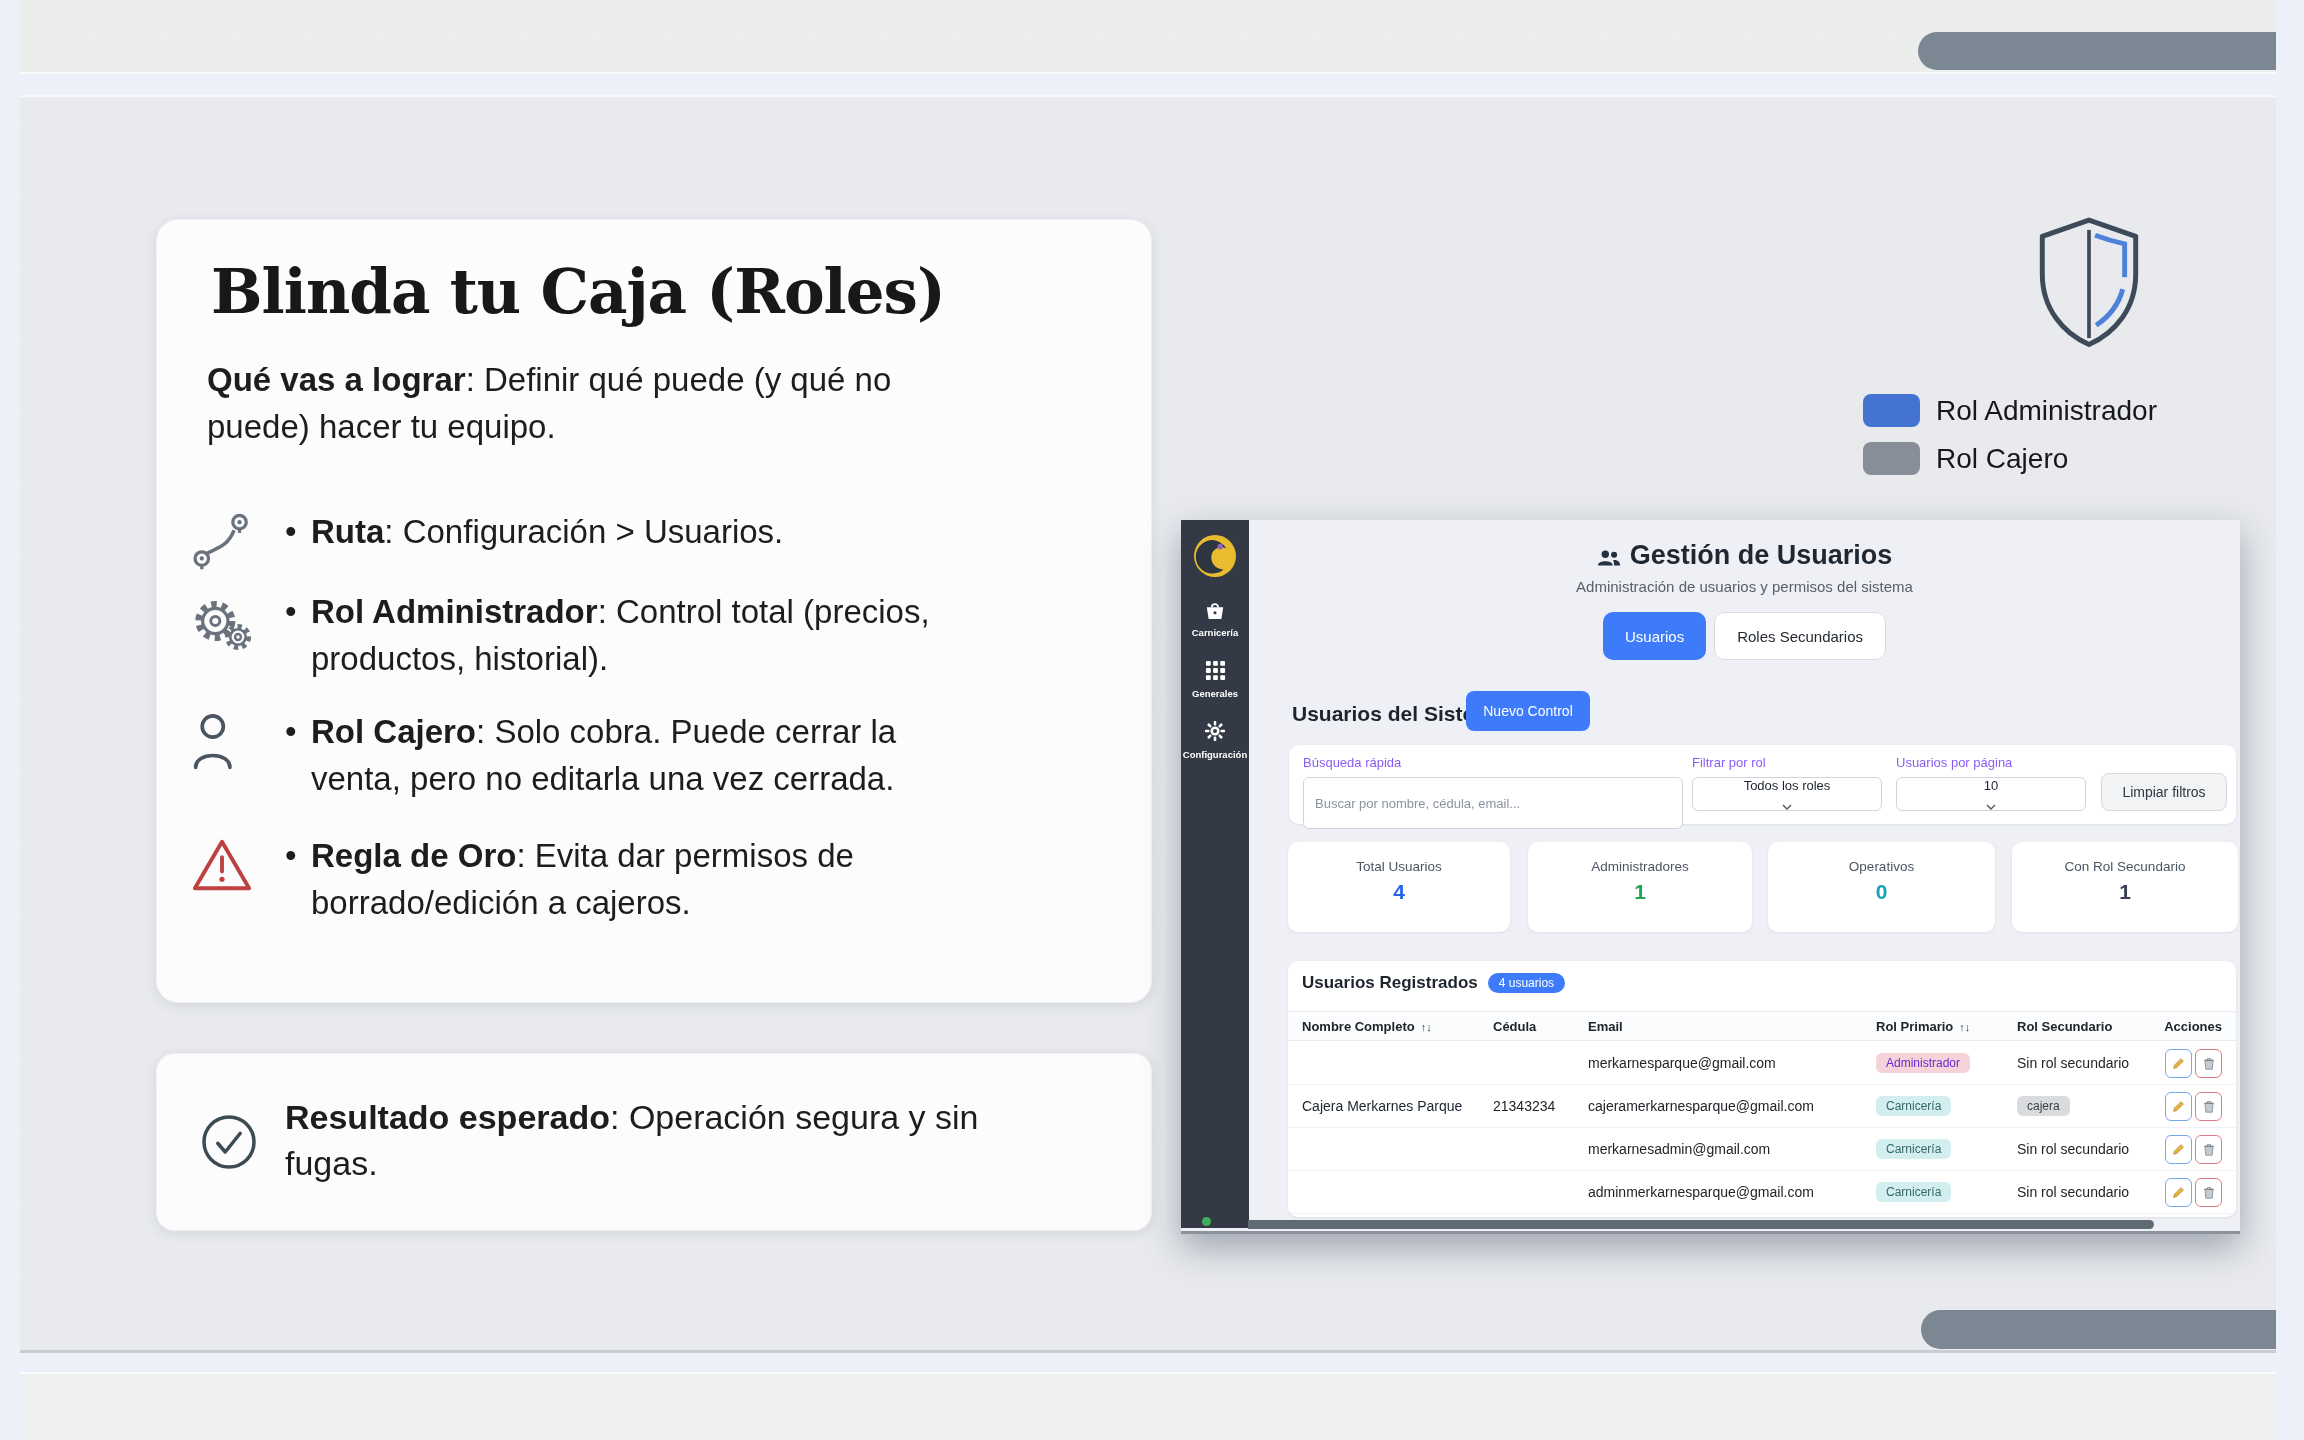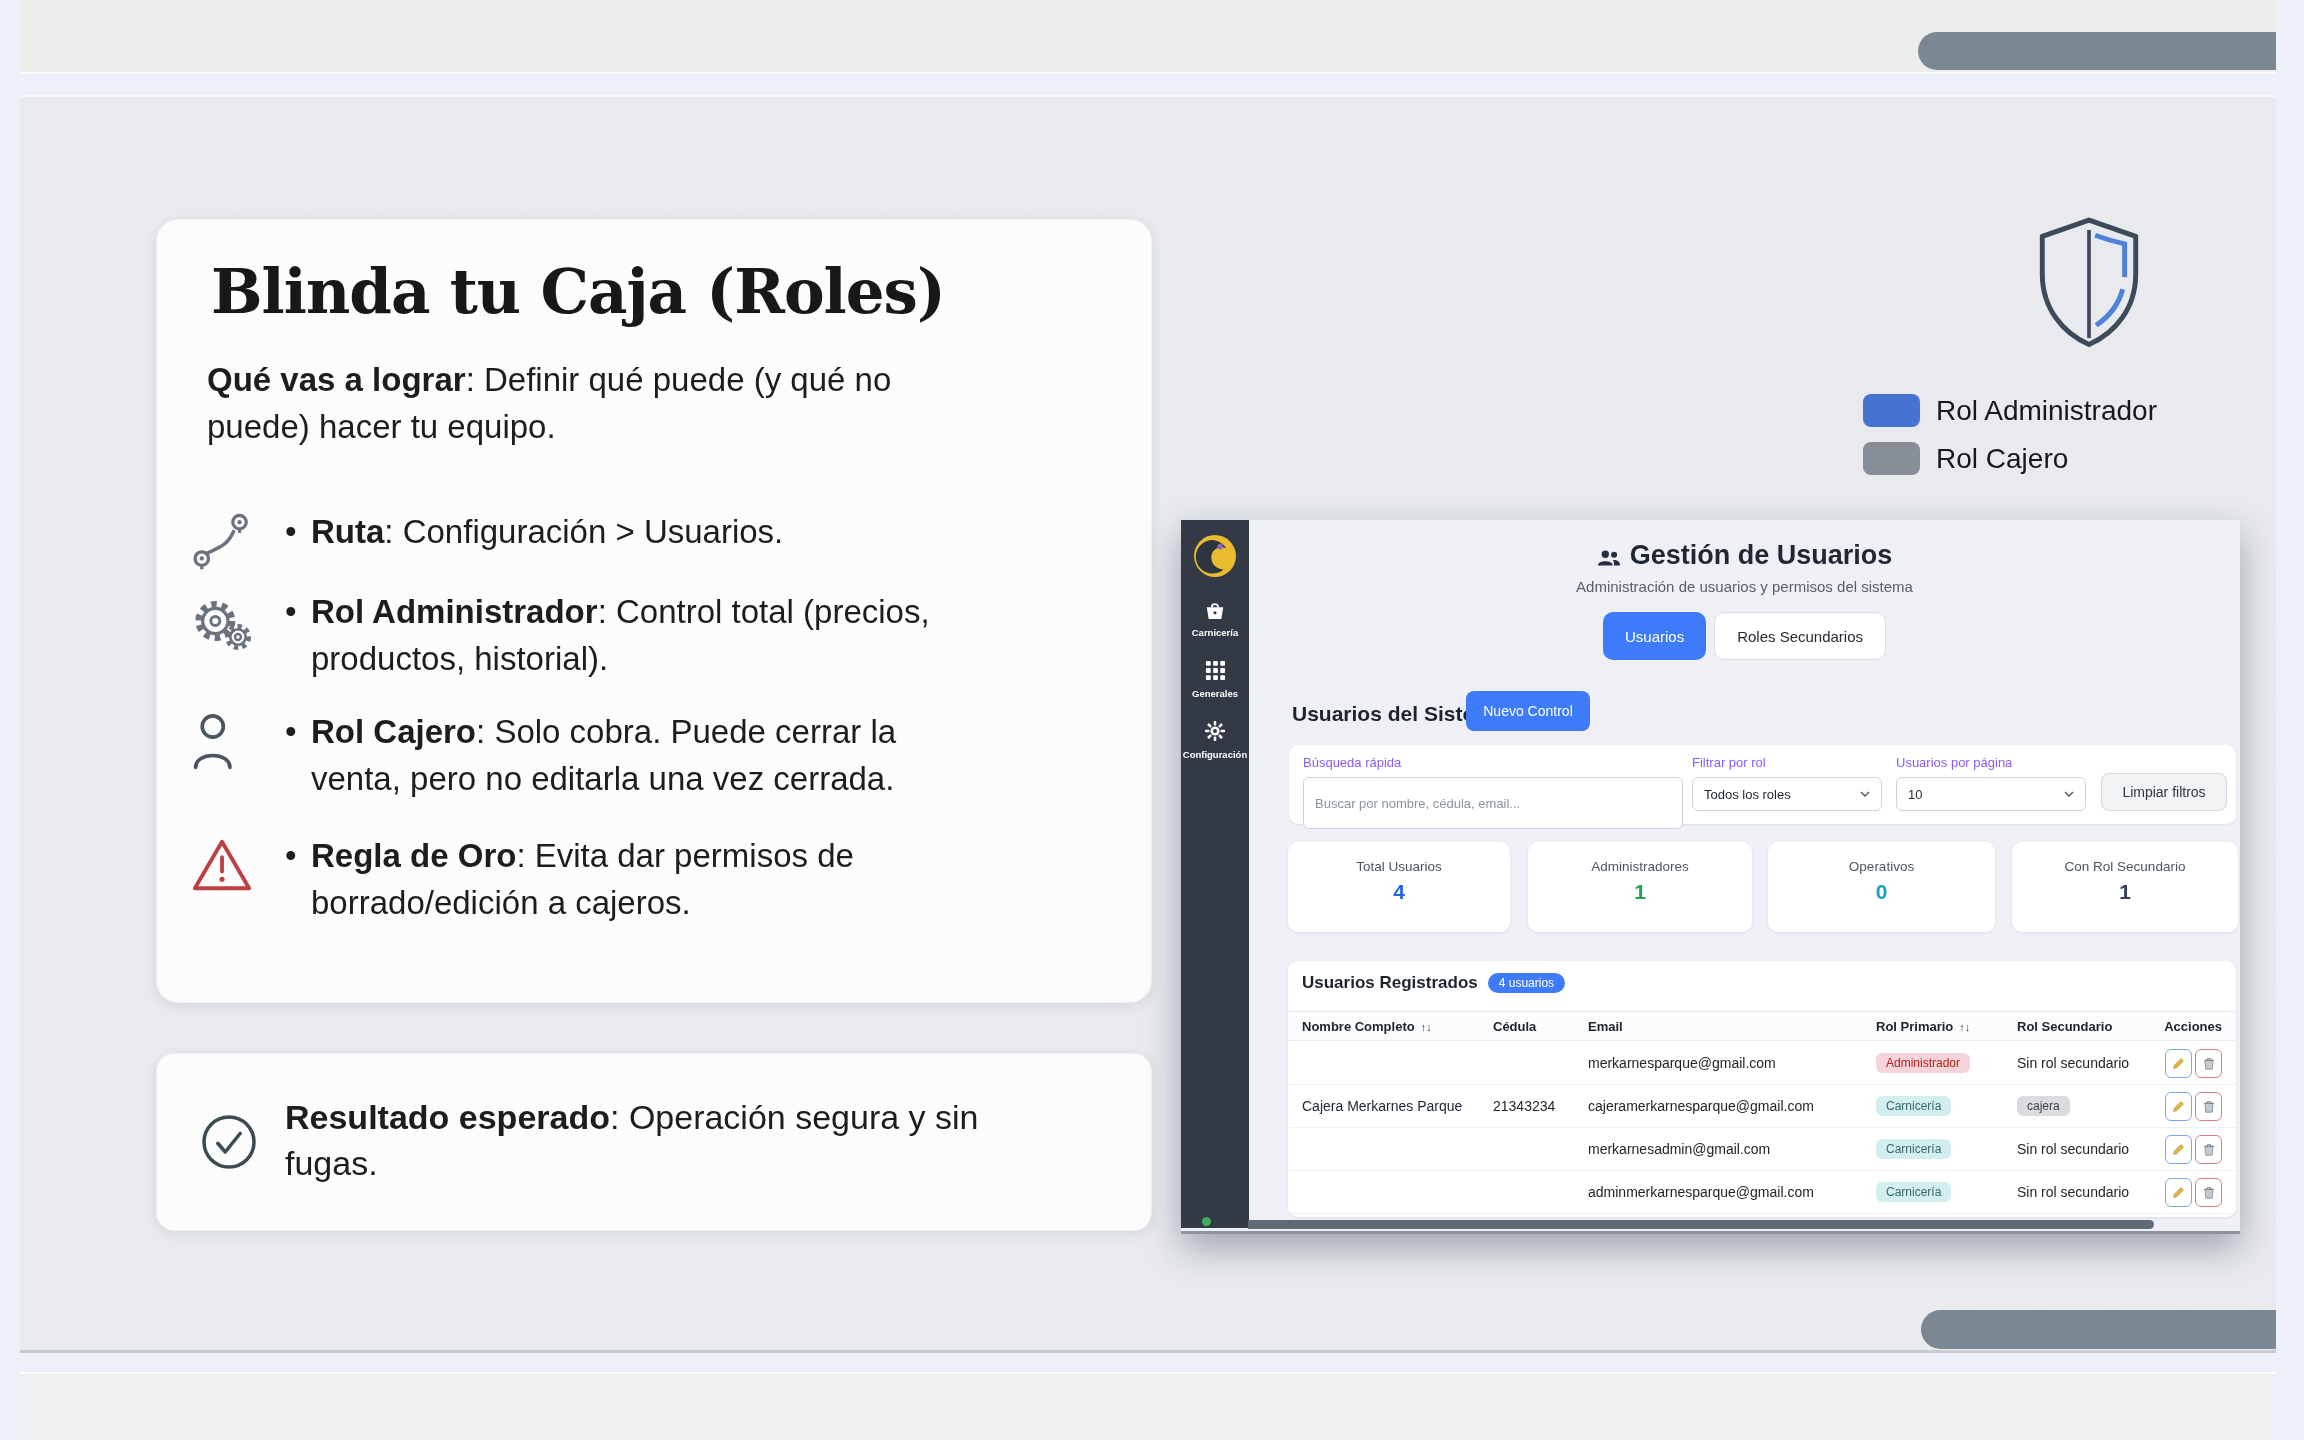--- a/index.html
+++ b/index.html
@@ -73,21 +73,21 @@
 
   #filter-card{position:absolute;left:108px;top:225px;width:947px;height:79px;background:#fff;
     border-radius:10px;box-shadow:0 1px 3px rgba(30,40,60,.08);}
   .flt-label{position:absolute;top:10px;font-size:13px;color:#8b5cf6;}
   #flt-search-input{position:absolute;left:14px;top:32px;width:380px;height:52px;box-sizing:border-box;
     border:1px solid #ced4da;border-radius:6px;font-size:13px;padding:0 11px;color:#40474f;
     font-family:inherit;background:#fff;outline:none;}
   #flt-search-input::placeholder{color:#8a939e;}
   .select{position:absolute;top:32px;width:190px;height:34px;box-sizing:border-box;border:1px solid #ced4da;
     border-radius:6px;background:#fff;font-size:13px;color:#1d242e;display:flex;align-items:center;
-    padding:0 11px;justify-content:space-between;cursor:pointer;}
+    padding:0 11px;justify-content:space-between;cursor:pointer;flex-direction:column;}
   #clear-btn{position:absolute;left:812px;top:28px;width:126px;height:38px;background:#f1f3f5;
     border:1px solid #d3d9df;border-radius:8px;font-size:14px;color:#2d3642;font-family:inherit;cursor:pointer;}
 
   .stat-card{position:absolute;top:322px;height:90px;background:#fff;border-radius:10px;
     box-shadow:0 1px 3px rgba(30,40,60,.08);text-align:center;}
   #stat-0{left:107px;width:222px;} #stat-1{left:347px;width:224px;}
   #stat-2{left:587px;width:227px;} #stat-3{left:831px;width:226px;}
   .stat-label{margin-top:17px;font-size:13.5px;color:#4b5563;}
   .stat-value{margin-top:6px;font-size:21px;font-weight:bold;}
   .sv-blue{color:#2563eb;} .sv-green{color:#1da753;} .sv-teal{color:#17a2b8;} .sv-dark{color:#374151;}
@@ -101,21 +101,21 @@
   .tgrid{display:grid;grid-template-columns:191px 95px 288px 141px 147px 1fr;
     padding:0 14px;align-items:center;box-sizing:border-box;width:100%;}
   #col-header{position:absolute;left:0;top:50px;height:30px;background:#fbfcfd;
     border-top:1px solid #e9ecef;border-bottom:1px solid #e9ecef;font-size:13px;font-weight:bold;color:#212529;}
   .sort{font-size:11px;color:#343a40;margin-left:6px;cursor:pointer;}
   .col-actions{text-align:right;}
   .trow{position:absolute;left:0;height:43px;font-size:14px;color:#212529;border-bottom:1px solid #eef0f2;background:#fff;}
   #trow-0{top:81px;} #trow-1{top:124px;} #trow-2{top:167px;} #trow-3{top:210px;}
   .cell-name{color:#1b2430;}
   .badge{display:inline-block;font-size:12px;border-radius:6px;padding:4px 10px;line-height:1;}
-  .badge-admin{background:#f4d4d8;color:#b91c1c;}
+  .badge-admin{background:#f4d4d8;color:#6d28d9;}
   .badge-carn{background:#d3eeee;color:#35676b;}
   .badge-cajera{background:#d9dbde;color:#3a4046;}
   .cell-actions{display:flex;justify-content:flex-end;gap:3px;}
   .act-btn{width:27px;height:29px;border-radius:6px;background:#fff;display:flex;align-items:center;
     justify-content:center;cursor:pointer;box-sizing:border-box;padding:0;}
   .act-edit{border:1px solid #7aa7e8;}
   .act-del{border:1px solid #e07b84;}
 </style>
 </head>
 <body>

